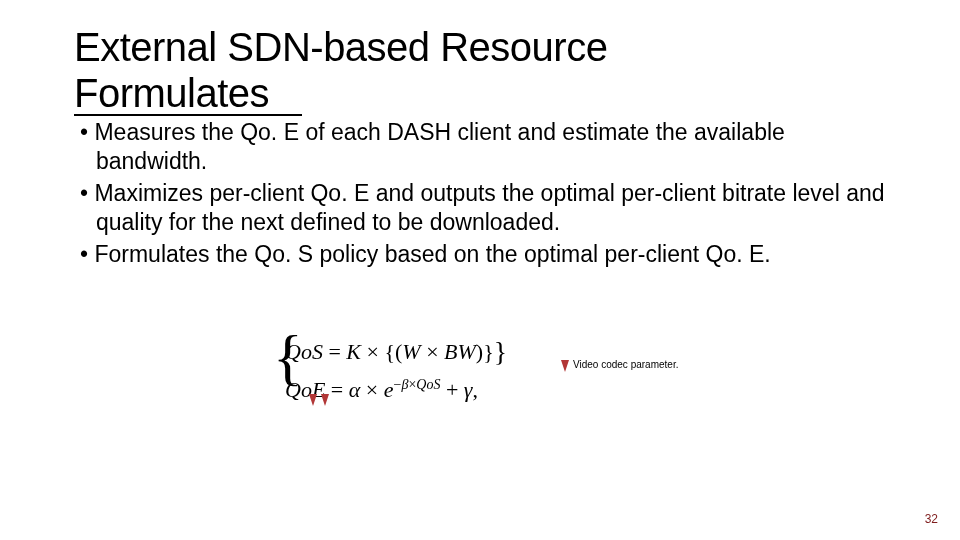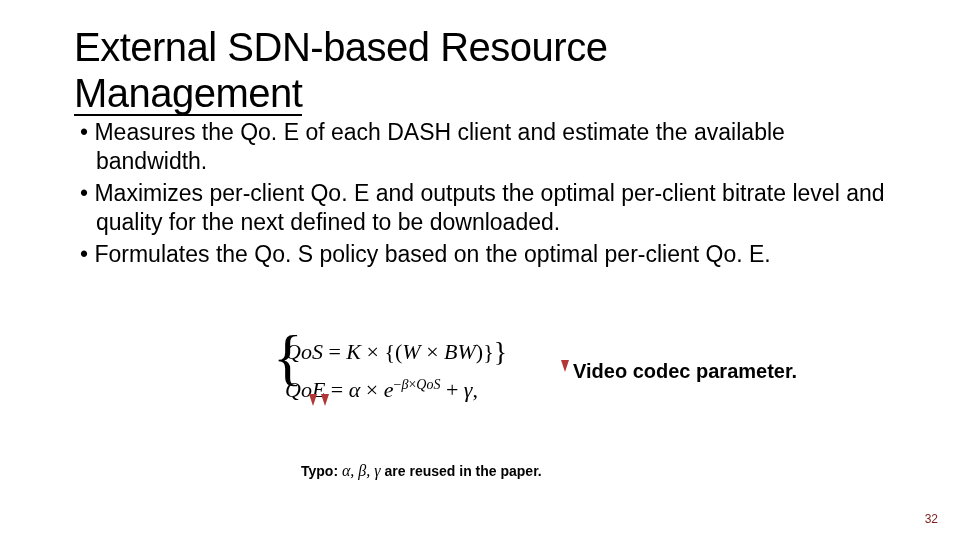--- a/index.html
+++ b/index.html
@@ -82,22 +82,22 @@
   .arrow {
     position: absolute;
     width: 0;
     height: 0;
     border-left: 4px solid transparent;
     border-right: 4px solid transparent;
     border-top: 12px solid #b23737;
   }
   .small-label {
     position: absolute;
-    font-size: 20px;
-    font-weight: 700;
+    font-size: 10px;
+    font-weight: 400;
     line-height: 1.25;
     font-family: Arial, Helvetica, sans-serif;
   }
   .typo-line {
     position: absolute;
     font-size: 14px;
     font-weight: 700;
   }
   .typo-math {
     font-family: 'Times New Roman', Times, serif;
@@ -113,21 +113,21 @@
     color: #7f1d1d;
   }
 </style>
 </head>
 <body>
 
 <div class="slide">
 
   <div class="title">
     <span>External SDN-based Resource</span><br>
-    <span>Management</span>
+    <span>Formulates</span>
   </div>
   <div class="title-underline"></div>
 
   <div class="bullets">
     <div class="b">• <span>Measures  the Qo. E of each DASH client and estimate the available bandwidth.</span></div>
     <div class="b">• <span>Maximizes per-client Qo. E and outputs the optimal per-client bitrate level and quality for the next defined to be downloaded.</span></div>
     <div class="b">• <span>Formulates the Qo. S policy based on the optimal per-client Qo. E.</span></div>
   </div>
 
   <div class="brace">{</div>
@@ -141,19 +141,16 @@
     </div>
   </div>
 
   <div class="arrow" style="left:561px; top:360px;"></div>
   <div class="arrow" style="left:309px; top:394px;"></div>
   <div class="arrow" style="left:321px; top:394px;"></div>
 
   <div class="small-label" style="left:573px; top:359px;">Video codec parameter.</div>
 
 
-  <div class="typo-line" style="left:301px; top:462px;">
-    <span>Typo: </span><span class="typo-math">α, β, γ</span><span> are reused in the paper.</span>
-  </div>
 
   <div class="page-num">32</div>
 
 </div>
 
 </body></html>

